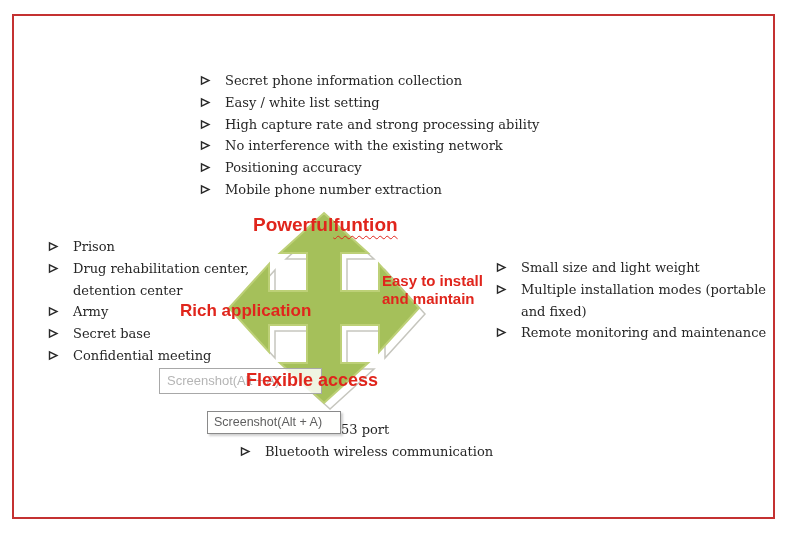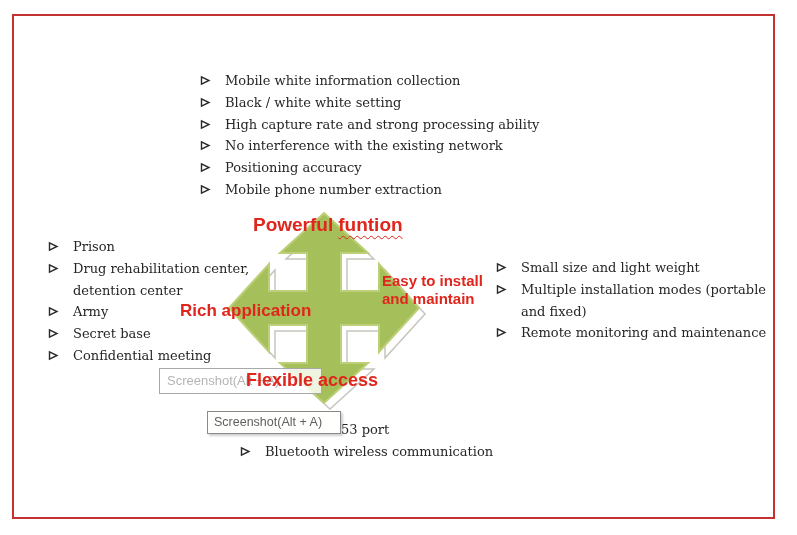--- a/index.html
+++ b/index.html
@@ -16,21 +16,21 @@
   .list-top{left:200px;top:70px;}
   .list-left{left:48px;top:236px;}
   .list-right{left:496px;top:257px;}
   .list-bottom{left:240px;top:419px;}
   
   .arrow-wrap{position:absolute;left:216px;top:200px;width:222px;height:222px;z-index:3;}
   
   .rlabel{position:absolute;z-index:5;font-family:"Liberation Sans",sans-serif;
           font-weight:700;color:#e0251c;white-space:nowrap;}
   .label-top{left:253px;top:214px;font-size:19px;}
-  .label-top .w1{margin-right:5px;}
+  .label-top .w1{}
   .squiggle{text-decoration-line:underline;text-decoration-style:wavy;
             text-decoration-color:#e0251c;text-decoration-thickness:1px;
             text-underline-offset:4px;}
   .label-left{left:180px;top:301px;font-size:17px;}
   .label-right{left:382px;top:272px;font-size:15px;line-height:18px;}
   .label-bottom{left:246px;top:370px;font-size:18px;}
   
   .tooltip{position:absolute;font-family:"Liberation Sans",sans-serif;
            white-space:nowrap;box-sizing:border-box;}
   .tooltip1{left:159px;top:368px;width:163px;height:26px;z-index:4;
@@ -47,29 +47,29 @@
 <div class="slide">
   <div class="frame"></div>
 
   <div class="blist list-top">
     <div class="li">
         <span class="b">
           <svg viewBox="0 0 11 11" width="11" height="11">
             <path d="M1.5 1.8 L9 5.5 L1.5 9.2 Z" fill="none" stroke="#2a2a2a" stroke-width="1.4"></path>
           </svg>
         </span>
-        <span class="t">Mobile white information collection</span>
-      </div>
-    <div class="li">
-        <span class="b">
-          <svg viewBox="0 0 11 11" width="11" height="11">
-            <path d="M1.5 1.8 L9 5.5 L1.5 9.2 Z" fill="none" stroke="#2a2a2a" stroke-width="1.4"></path>
-          </svg>
-        </span>
-        <span class="t">Black / white white setting</span>
+        <span class="t">Secret phone information collection</span>
+      </div>
+    <div class="li">
+        <span class="b">
+          <svg viewBox="0 0 11 11" width="11" height="11">
+            <path d="M1.5 1.8 L9 5.5 L1.5 9.2 Z" fill="none" stroke="#2a2a2a" stroke-width="1.4"></path>
+          </svg>
+        </span>
+        <span class="t">Easy / white list setting</span>
       </div>
     <div class="li">
         <span class="b">
           <svg viewBox="0 0 11 11" width="11" height="11">
             <path d="M1.5 1.8 L9 5.5 L1.5 9.2 Z" fill="none" stroke="#2a2a2a" stroke-width="1.4"></path>
           </svg>
         </span>
         <span class="t">High capture rate and strong processing ability</span>
       </div>
     <div class="li">

